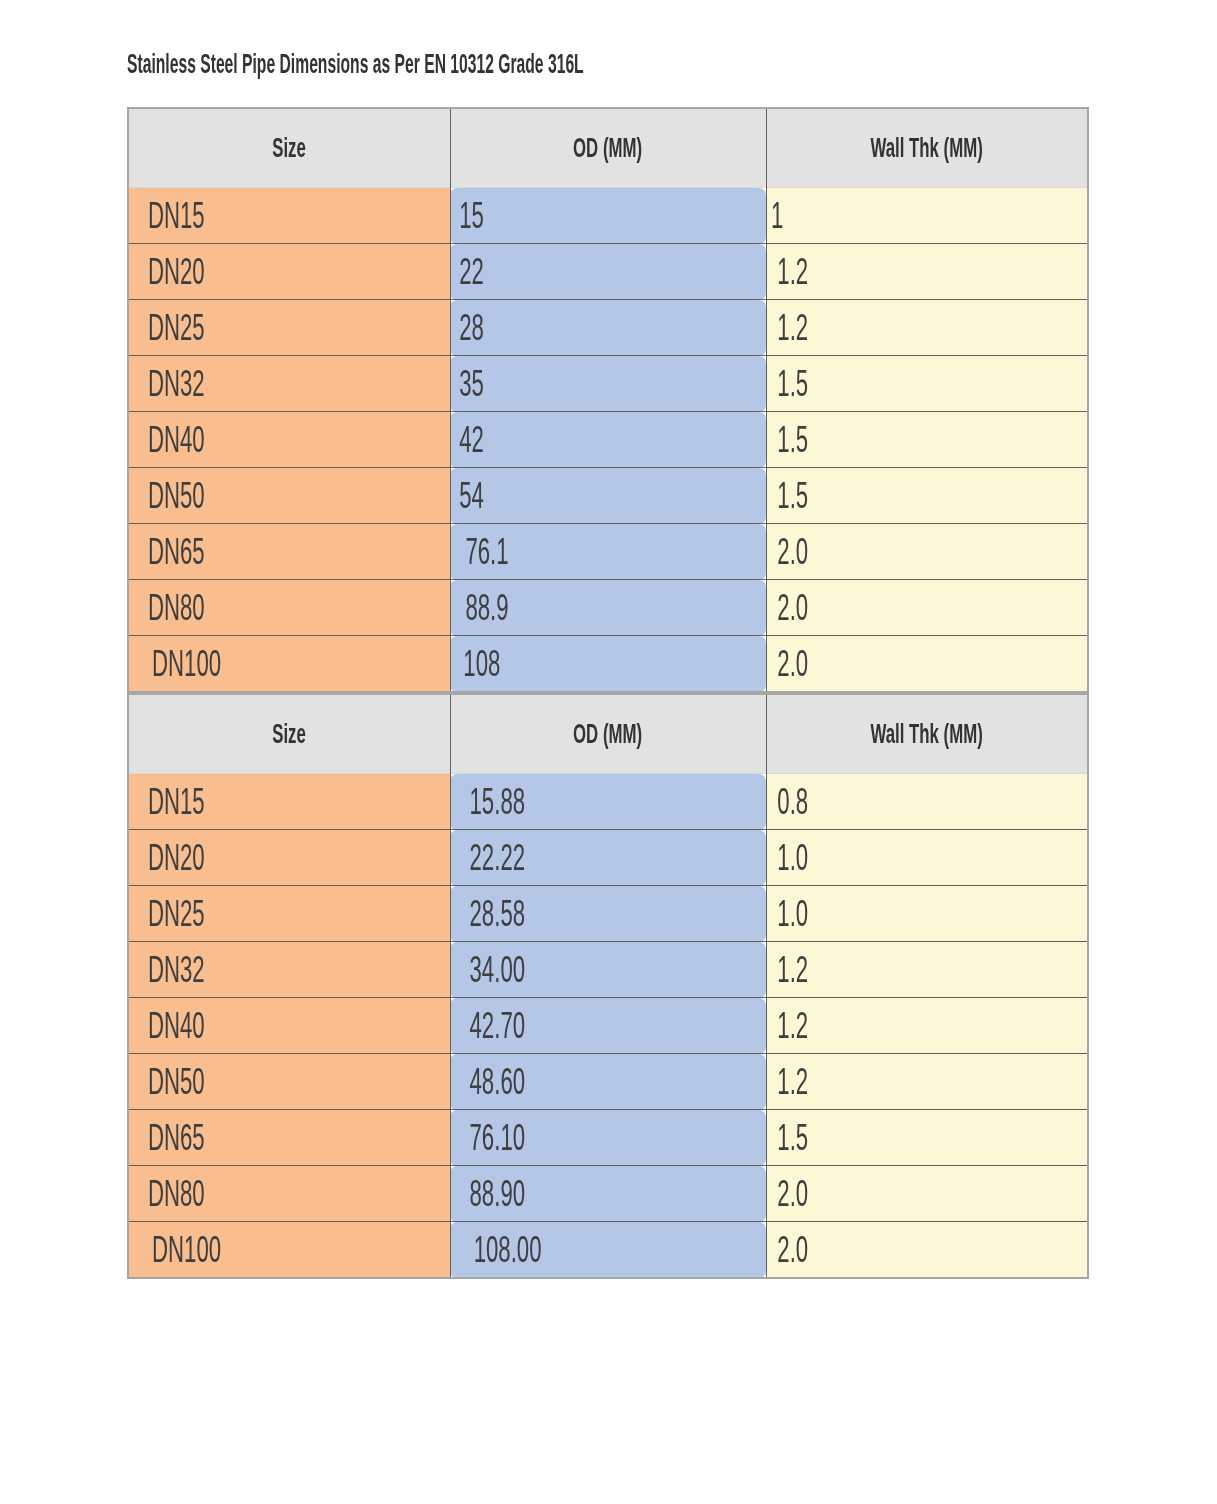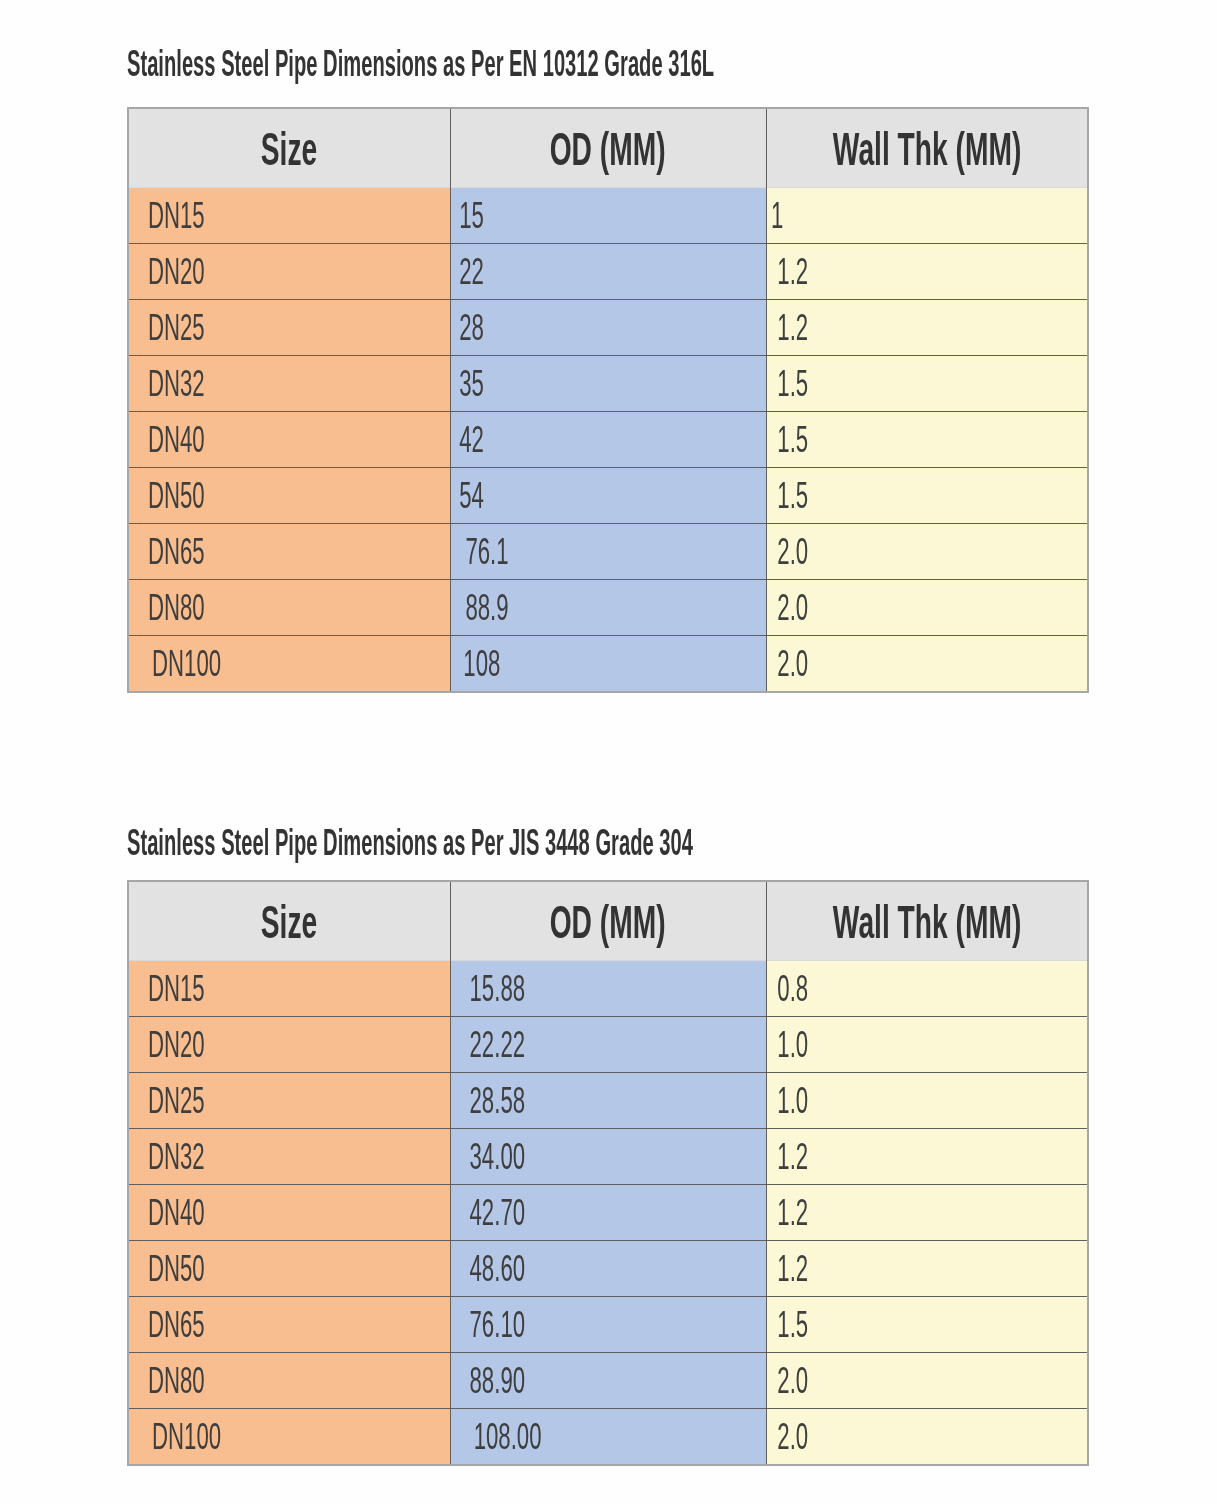--- a/index.html
+++ b/index.html
@@ -15,21 +15,21 @@
     overflow: hidden;
   }
   .page {
     box-sizing: border-box;
     width: 1217px;
     height: 1504px;
     padding: 0 130px 0 127px;
   }
   .tbl-title {
     margin: 0;
-    font-size: 36px;
+    font-size: 28px;
     line-height: 44px;
     font-weight: 700;
     color: var(--title-color, #333333);
     white-space: nowrap;
   }
   .section-en .tbl-title { padding-top: 42px; margin-bottom: 21px; }
   .section-jis .tbl-title { margin-top: 128px; margin-bottom: 15px; }
 
   
   .cond-l {
@@ -51,21 +51,21 @@
     table-layout: fixed;
     border: 2px solid var(--outer-border, #a6a6a6);
   }
   col.w-size { width: 322px; }
   col.w-od   { width: 316px; }
   col.w-wall { width: 322px; }
 
   .pipe-table th {
     height: 78px;
     background: var(--header-bg, #e2e2e2);
-    font-size: 47px;
+    font-size: 28px;
     font-weight: 700;
     color: var(--header-text, #333333);
     text-align: center;
     vertical-align: middle;
     padding: 0;
   }
   .pipe-table td {
     height: 55px;
     font-size: 37px;
     font-weight: 400;
@@ -75,21 +75,21 @@
     padding: 0;
   }
   .pipe-table th + th,
   .pipe-table td + td {
     border-left: 1px solid var(--inner-border, #5f5f5f);
   }
   .pipe-table td { border-top: 1px solid var(--inner-border, #5f5f5f); }
   .pipe-table tbody tr:first-child td { border-top: 1px solid var(--head-body-divider, #d9d9d9); }
 
   td.c-size { background: var(--size-col-bg, #f9be8f); }
-  td.c-od   { background: var(--od-col-bg, #b4c7e7); }
+  td.c-od   { background: var(--od-col-bg, #b4c7e7); border-radius: 7px; }
   td.c-wall { background: var(--wall-col-bg, #fcf8d5); }
 </style>
 </head>
 <body>
 
 <div class="page">
 
   <section class="section-en">
     <h2 class="tbl-title"><span class="cond-l">Stainless Steel Pipe Dimensions as Per EN 10312 Grade 316L</span></h2>
     <table class="pipe-table">
@@ -149,21 +149,20 @@
         <tr>
           <td class="c-size"><span class="cond">DN100</span></td>
           <td class="c-od"><span class="cond">108</span></td>
           <td class="c-wall"><span class="cond">2.0</span></td>
         </tr>
       </tbody>
     </table>
   </section>
 
   <section class="section-jis">
-    <h2 class="tbl-title"><span class="cond-l">Stainless Steel Pipe Dimensions as Per JIS 3448 Grade 304</span></h2>
     <table class="pipe-table">
       <colgroup>
           <col class="w-size">
           <col class="w-od">
           <col class="w-wall">
         </colgroup>
       <thead>
         <tr>
           <th><span class="cond">Size</span></th>
           <th><span class="cond">OD (MM)</span></th>

